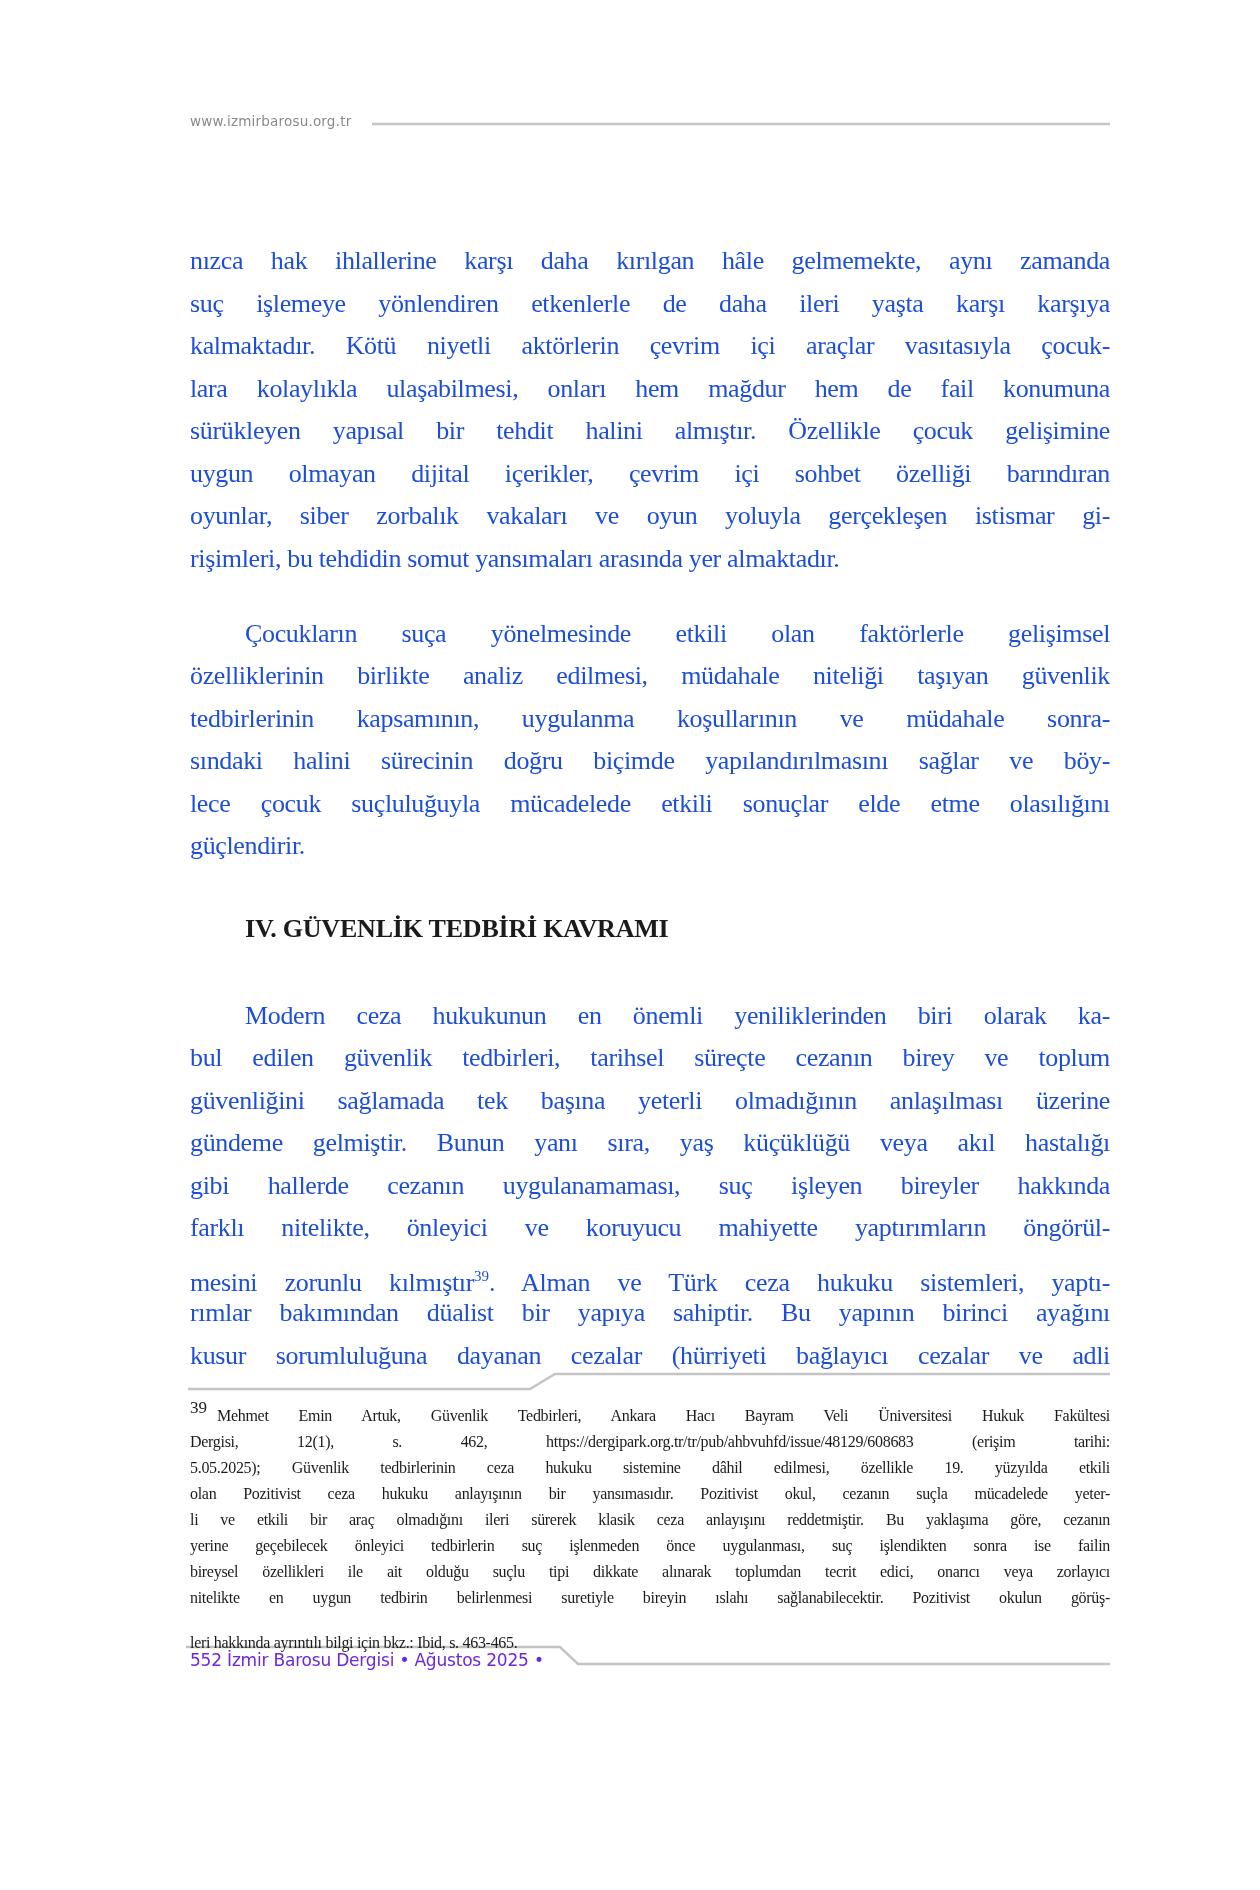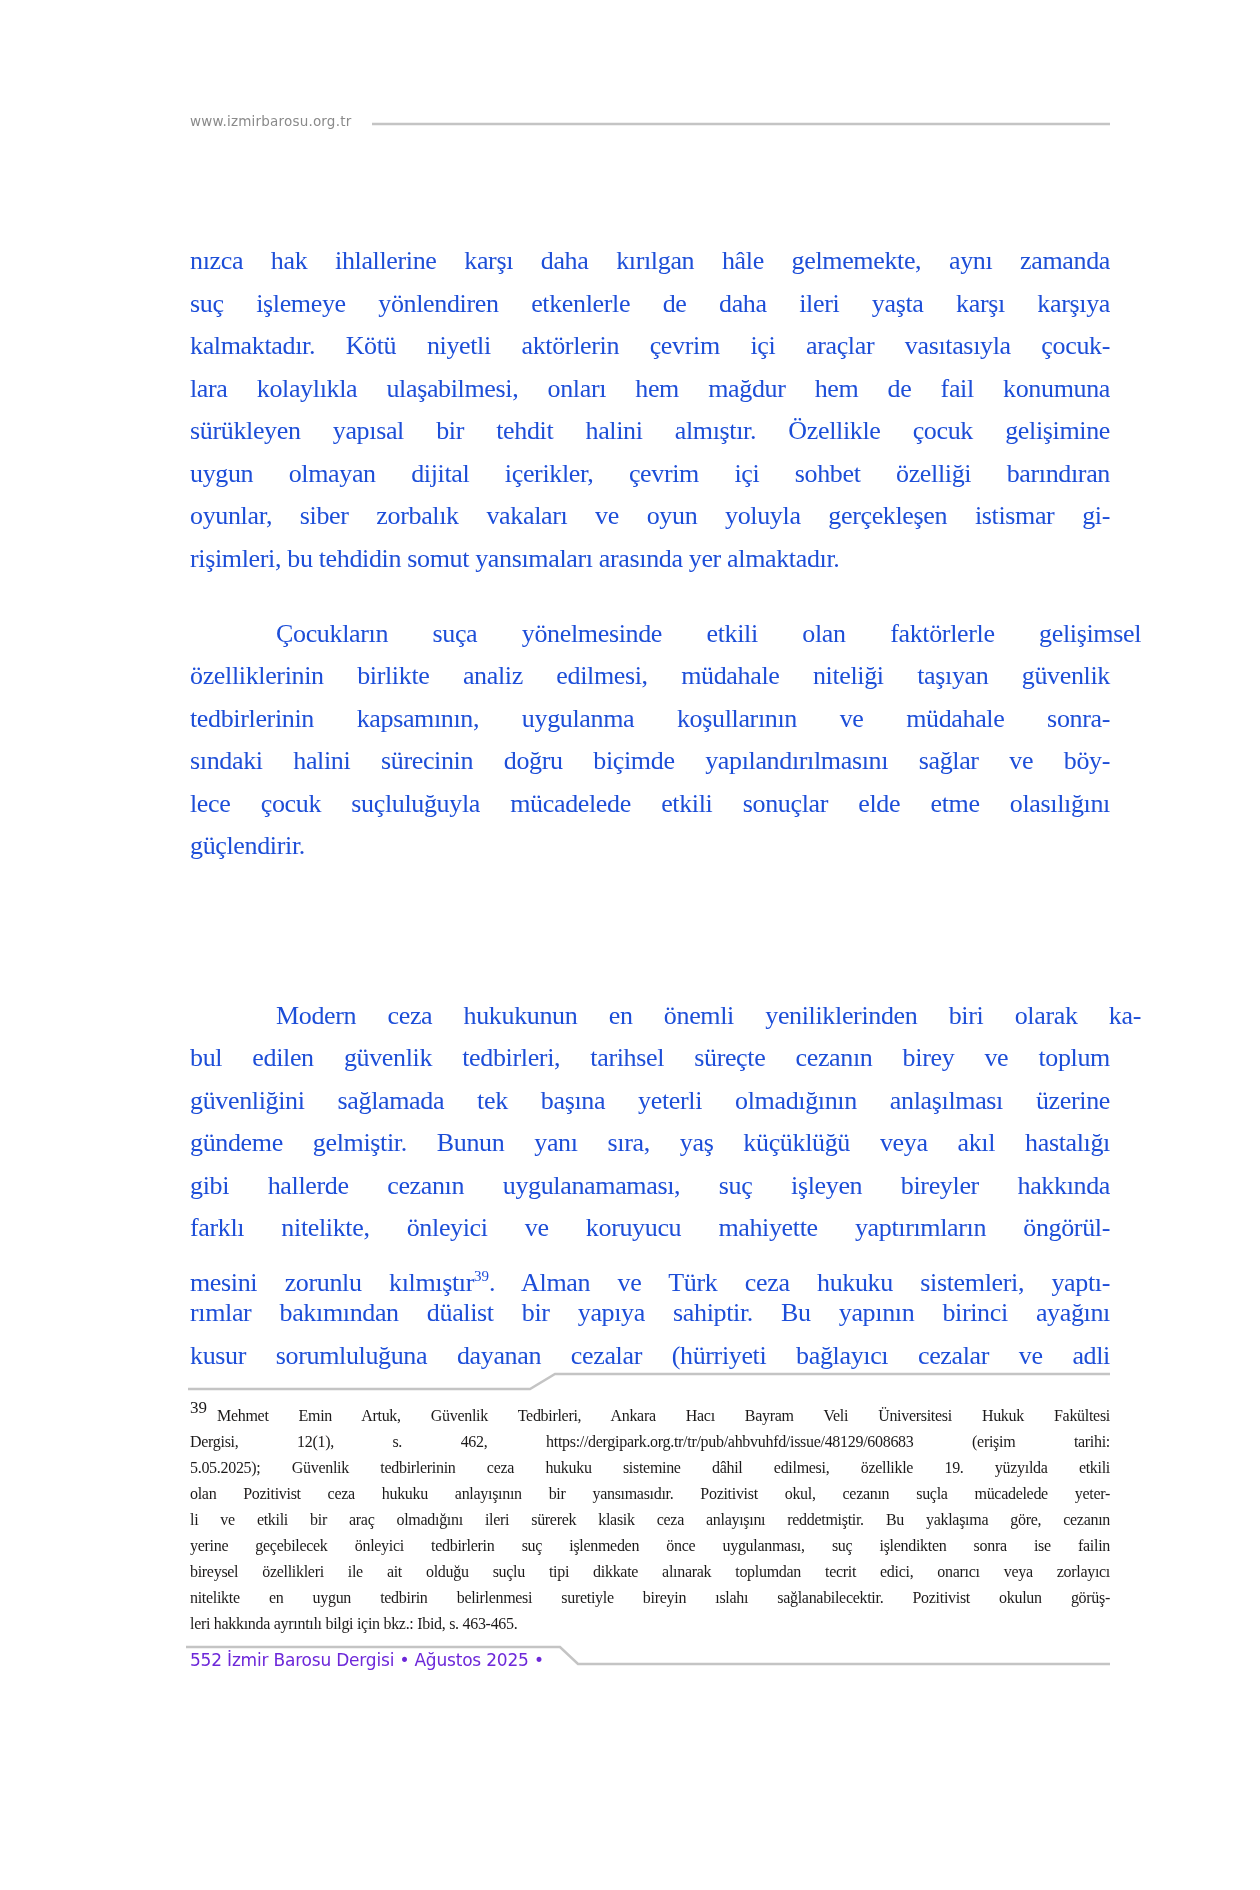--- a/index.html
+++ b/index.html
@@ -14,40 +14,40 @@
   svg.rules { position: absolute; left: 0; top: 0; width: 1260px; height: 1890px; pointer-events: none; }
 
   .line {
     position: absolute; left: 190px; width: 920px; height: 42px;
     font-family: "Liberation Serif", "DejaVu Serif", serif;
     font-size: 26px; line-height: 42px; color: #1d4ed8;
     text-align: justify; text-align-last: justify; white-space: nowrap;
     letter-spacing: -0.35px; word-spacing: 0px;
   }
   .line.last { text-align-last: left; }
-  .line.indent { left: 245px; width: 865px; margin-left: 31px; }
+  .line.indent { left: 245px; width: 865px; }
   .line span.j { display: block; margin-top: 12px; }
   .heading {
     position: absolute; left: 245px; font-family: "Liberation Serif", "DejaVu Serif", serif;
     font-size: 26px; font-weight: bold; color: #1c1a1a; line-height: 42px; letter-spacing: -0.2px;
     white-space: nowrap;
   }
   sup.fnref { font-size: 15px; line-height: 0; vertical-align: 10px; letter-spacing: 0; }
 
   .fn-num {
     position: absolute; left: 190px; font-family: "Liberation Serif", "DejaVu Serif", serif;
     font-size: 17px; color: #1c1a1a; line-height: 20px;
   }
   .fnline {
     position: absolute; left: 217px; width: 893px; height: 25px;
     font-family: "Liberation Serif", "DejaVu Serif", serif;
     font-size: 16px; line-height: 25px; color: #1c1a1a;
     text-align: justify; text-align-last: justify; white-space: nowrap; letter-spacing: -0.3px;
   }
-  .fnline.last { text-align-last: left; }
+  .fnline.last { text-align-last: left; margin-top: 19px; }
 
   .running-footer {
     position: absolute; left: 190px; top: 1650px;
     font-family: "DejaVu Sans", sans-serif; font-size: 17px; color: #6d28d9; white-space: nowrap;
     letter-spacing: -0.2px;
   }
 </style>
 </head>
 <body>
 
@@ -74,20 +74,21 @@
 
   <div>
     <div class="line indent" style="top:613px">Çocukların suça yönelmesinde etkili olan faktörlerle gelişimsel</div>
     <div class="line" style="top:655px">özelliklerinin birlikte analiz edilmesi, müdahale niteliği taşıyan güvenlik</div>
     <div class="line" style="top:698px">tedbirlerinin kapsamının, uygulanma koşullarının ve müdahale sonra-</div>
     <div class="line" style="top:740px">sındaki halini sürecinin doğru biçimde yapılandırılmasını sağlar ve böy-</div>
     <div class="line" style="top:783px">lece çocuk suçluluğuyla mücadelede etkili sonuçlar elde etme olasılığını</div>
     <div class="line last" style="top:825px">güçlendirir.</div>
   </div>
 
+  <div class="heading" style="top:908px">IV. GÜVENLİK TEDBİRİ KAVRAMI</div>
 
   <div>
     <div class="line indent" style="top:995px">Modern ceza hukukunun en önemli yeniliklerinden biri olarak ka-</div>
     <div class="line" style="top:1037px">bul edilen güvenlik tedbirleri, tarihsel süreçte cezanın birey ve toplum</div>
     <div class="line" style="top:1080px">güvenliğini sağlamada tek başına yeterli olmadığının anlaşılması üzerine</div>
     <div class="line" style="top:1122px">gündeme gelmiştir. Bunun yanı sıra, yaş küçüklüğü veya akıl hastalığı</div>
     <div class="line" style="top:1165px">gibi hallerde cezanın uygulanamaması, suç işleyen bireyler hakkında</div>
     <div class="line" style="top:1207px">farklı nitelikte, önleyici ve koruyucu mahiyette yaptırımların öngörül-</div>
     <div class="line" style="top:1250px">
         <span class="j"><span>mesini zorunlu kılmıştır</span><sup class="fnref">39</sup><span>. Alman ve Türk ceza hukuku sistemleri, yaptı-</span></span>

